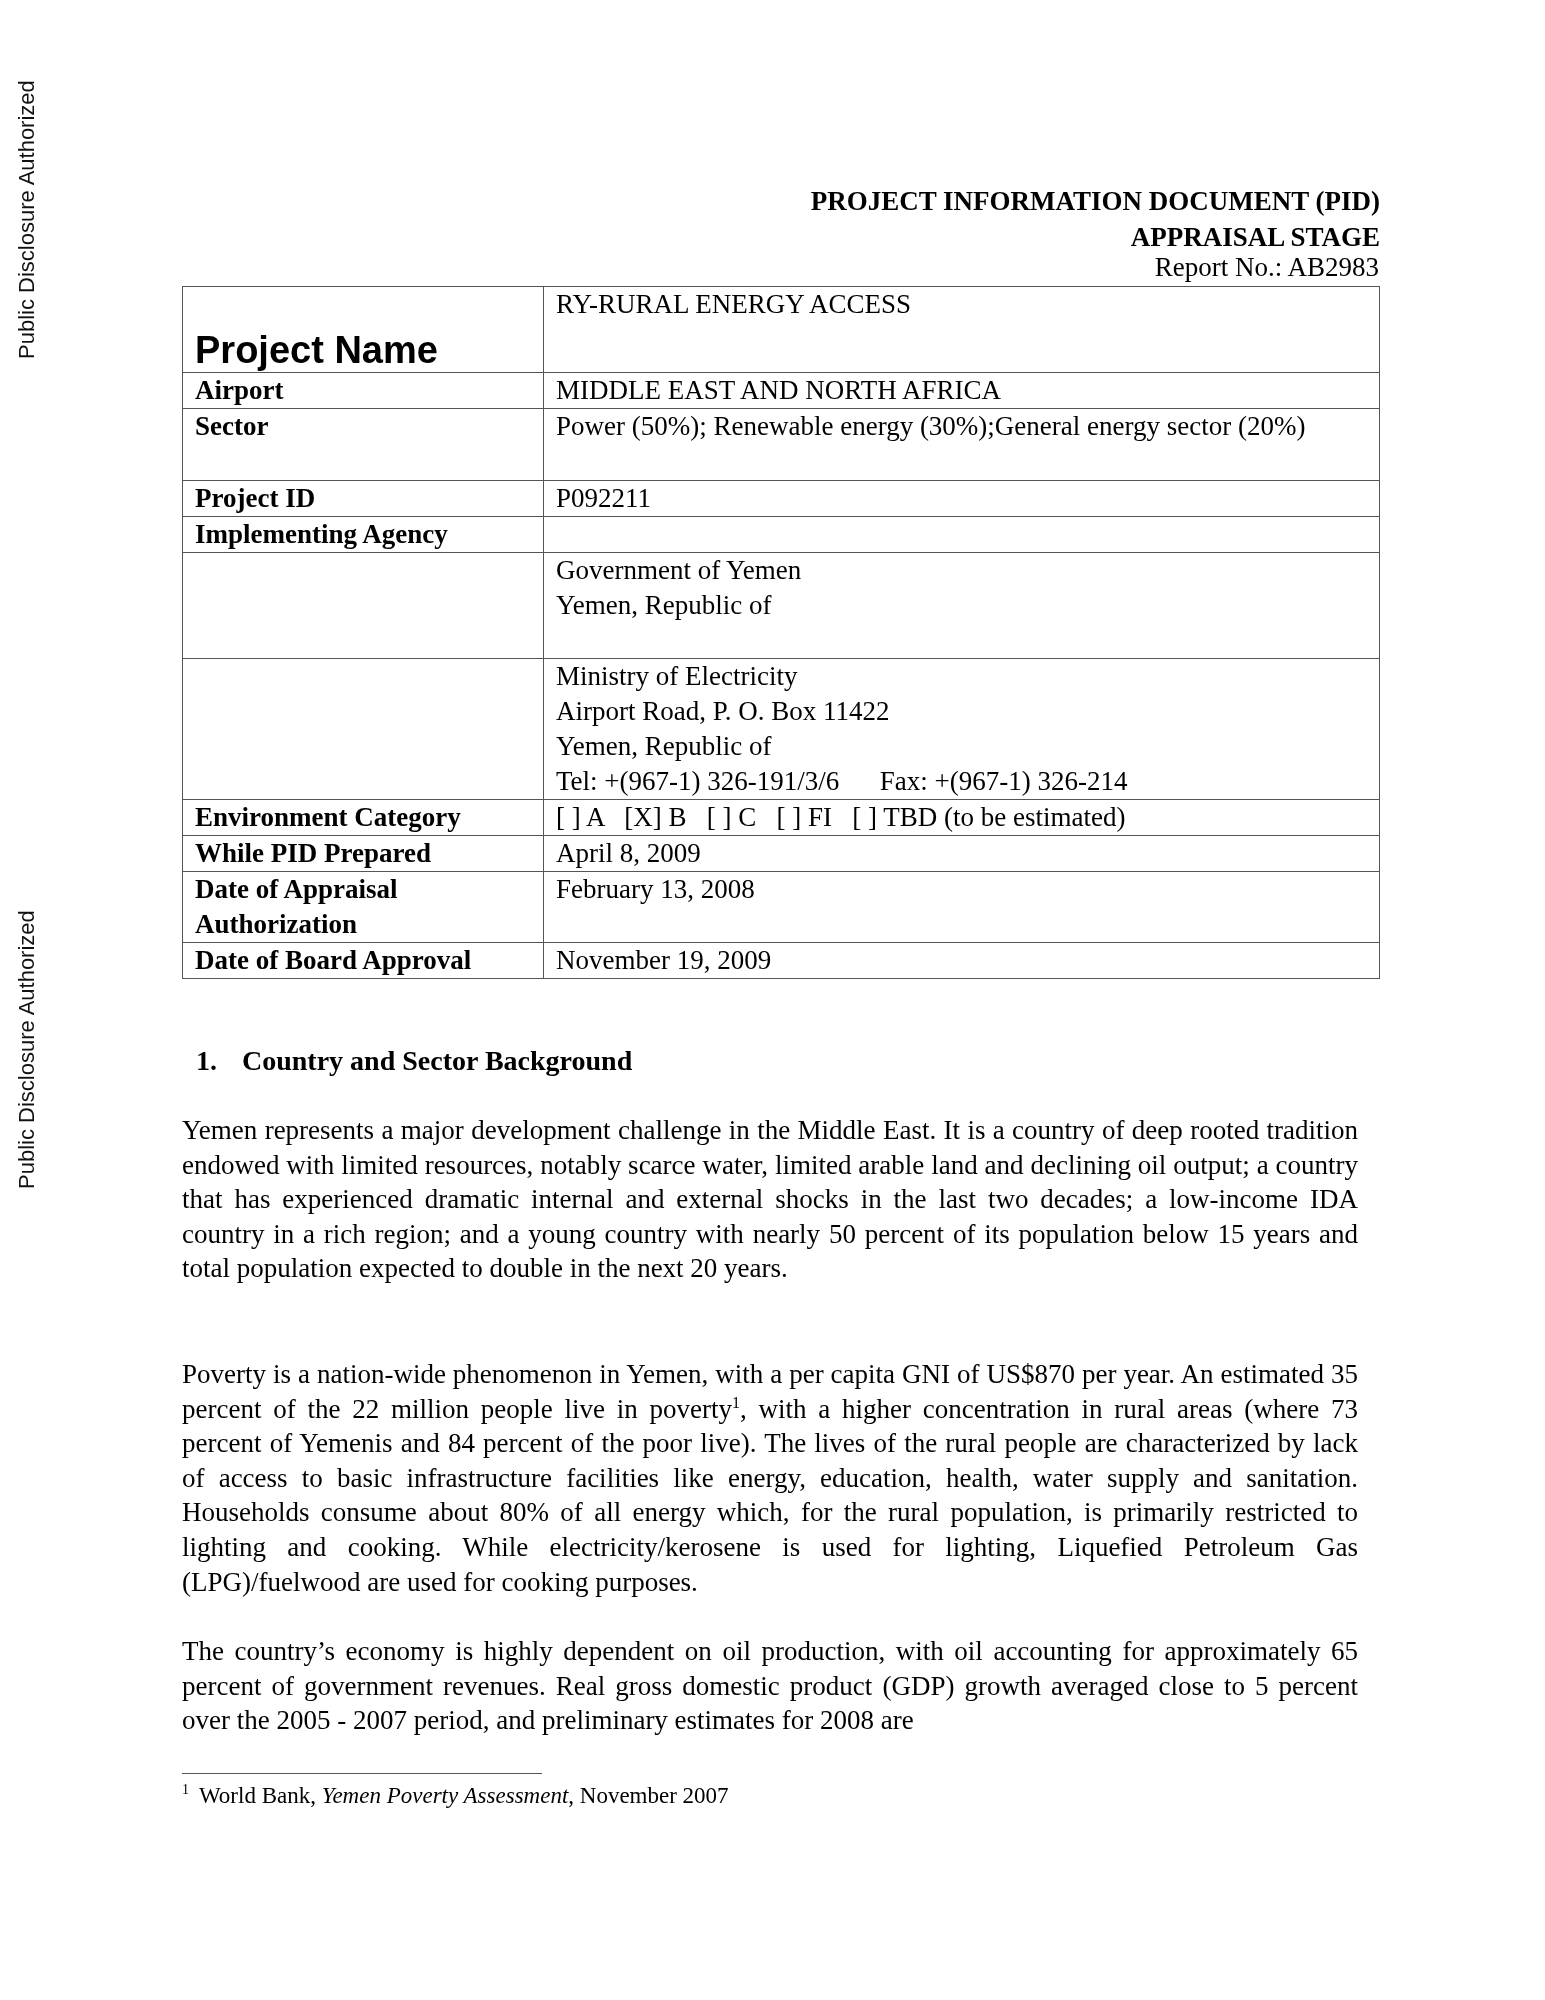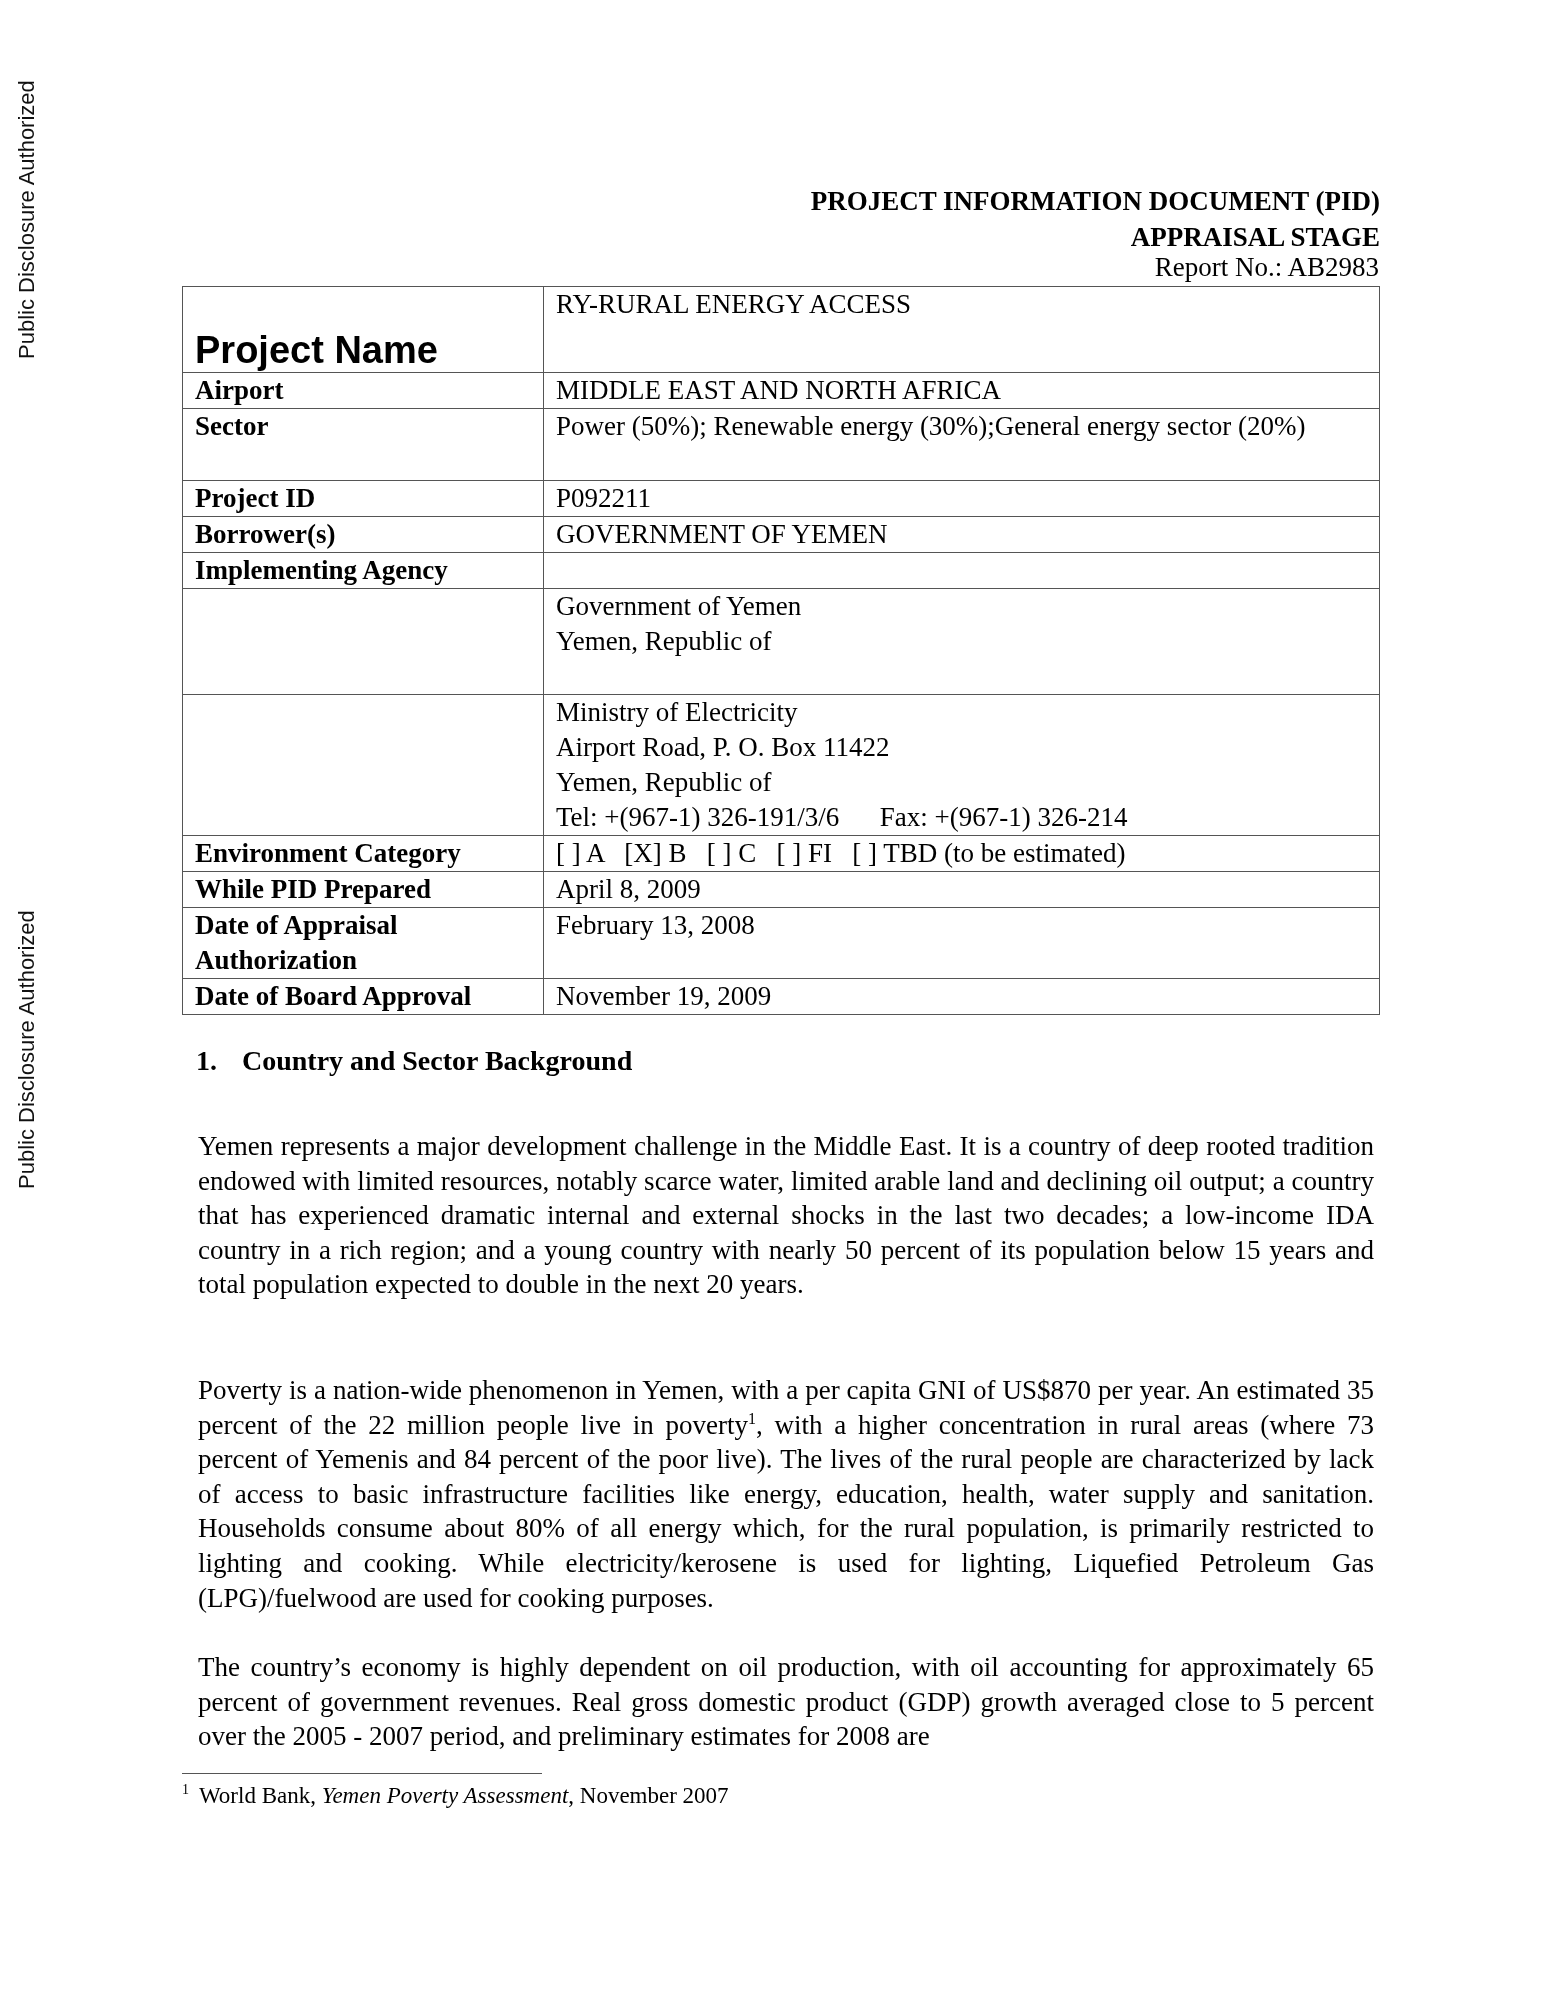--- a/index.html
+++ b/index.html
@@ -39,21 +39,21 @@
   }
   .cell-line { display: block; }
 
   .section-heading {
     position: absolute; left: 196px; top: 1045px;
     font-size: 28px; font-weight: bold;
   }
   .section-heading .num { display: inline-block; width: 46px; }
   .para {
     position: absolute; left: 182px; width: 1176px;
-    font-size: 27px; line-height: 34.6px; text-align: justify; margin: 16px;
+    font-size: 27px; line-height: 34.6px; text-align: justify; margin: 0;
   }
   .para sup { font-size: 16px; line-height: 0; }
   .p1 { top: 1113px; }
   .p2 { top: 1357px; }
   .p3 { top: 1634px; }
 
   .fn-rule {
     position: absolute; left: 182px; top: 1773px; width: 360px;
     border-top: 1.5px solid #555;
   }
@@ -84,24 +84,20 @@
     <td class="label">Airport</td>
     <td>MIDDLE EAST AND NORTH AFRICA</td>
   </tr>
   <tr style="height:72px">
     <td class="label">Sector</td>
     <td>Power (50%); Renewable energy (30%);General energy sector (20%)</td>
   </tr>
   <tr style="height:34px">
     <td class="label">Project ID</td>
     <td>P092211</td>
-  </tr>
-  <tr style="height:36px">
-    <td class="label">Borrower(s)</td>
-    <td>GOVERNMENT OF YEMEN</td>
   </tr>
   <tr style="height:36px">
     <td class="label">Implementing Agency</td>
     <td></td>
   </tr>
   <tr style="height:106px">
     <td class="label"></td>
     <td>
       <span class="cell-line">Government of Yemen</span>
       <span class="cell-line">Yemen, Republic of</span>

